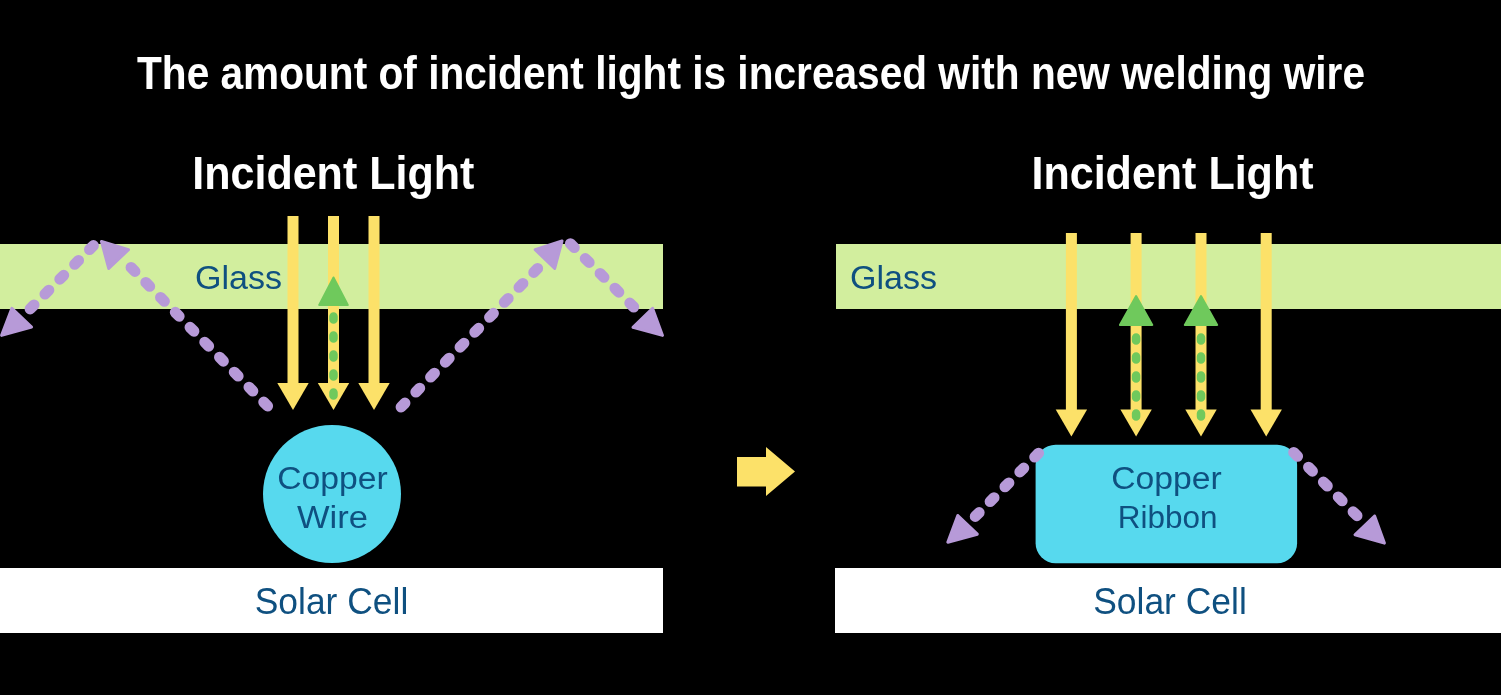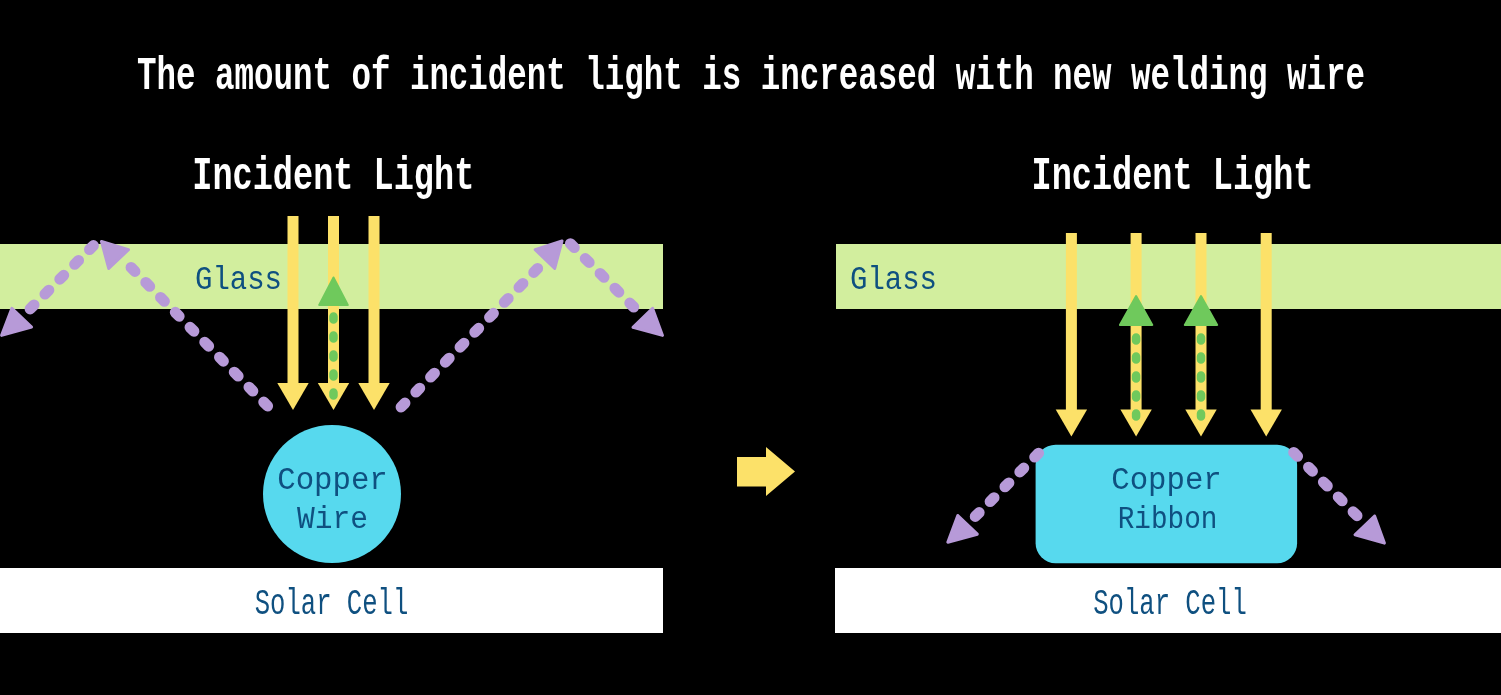--- a/index.html
+++ b/index.html
@@ -1,17 +1,17 @@
 <!DOCTYPE html>
 <html><head>
 <meta charset="utf-8">
 <style>
   html,body{margin:0;padding:0;background:#000;}
   #stage{position:relative;width:1501px;height:695px;background:#000;overflow:hidden;
-         font-family:Liberation Mono, monospace;}
+         font-family:Liberation Sans, sans-serif;}
   svg{position:absolute;left:0;top:0;}
 </style>
 </head>
 <body>
 <div id="stage">
 <svg width="1501" height="695" viewBox="0 0 1501 695">
   <rect x="0" y="0" width="1501" height="695" fill="#000000"></rect>
 
   <text x="751" y="89" font-size="46" font-weight="bold" fill="#ffffff" text-anchor="middle" textLength="1228" lengthAdjust="spacingAndGlyphs">The amount of incident light is increased with new welding wire</text>
 

